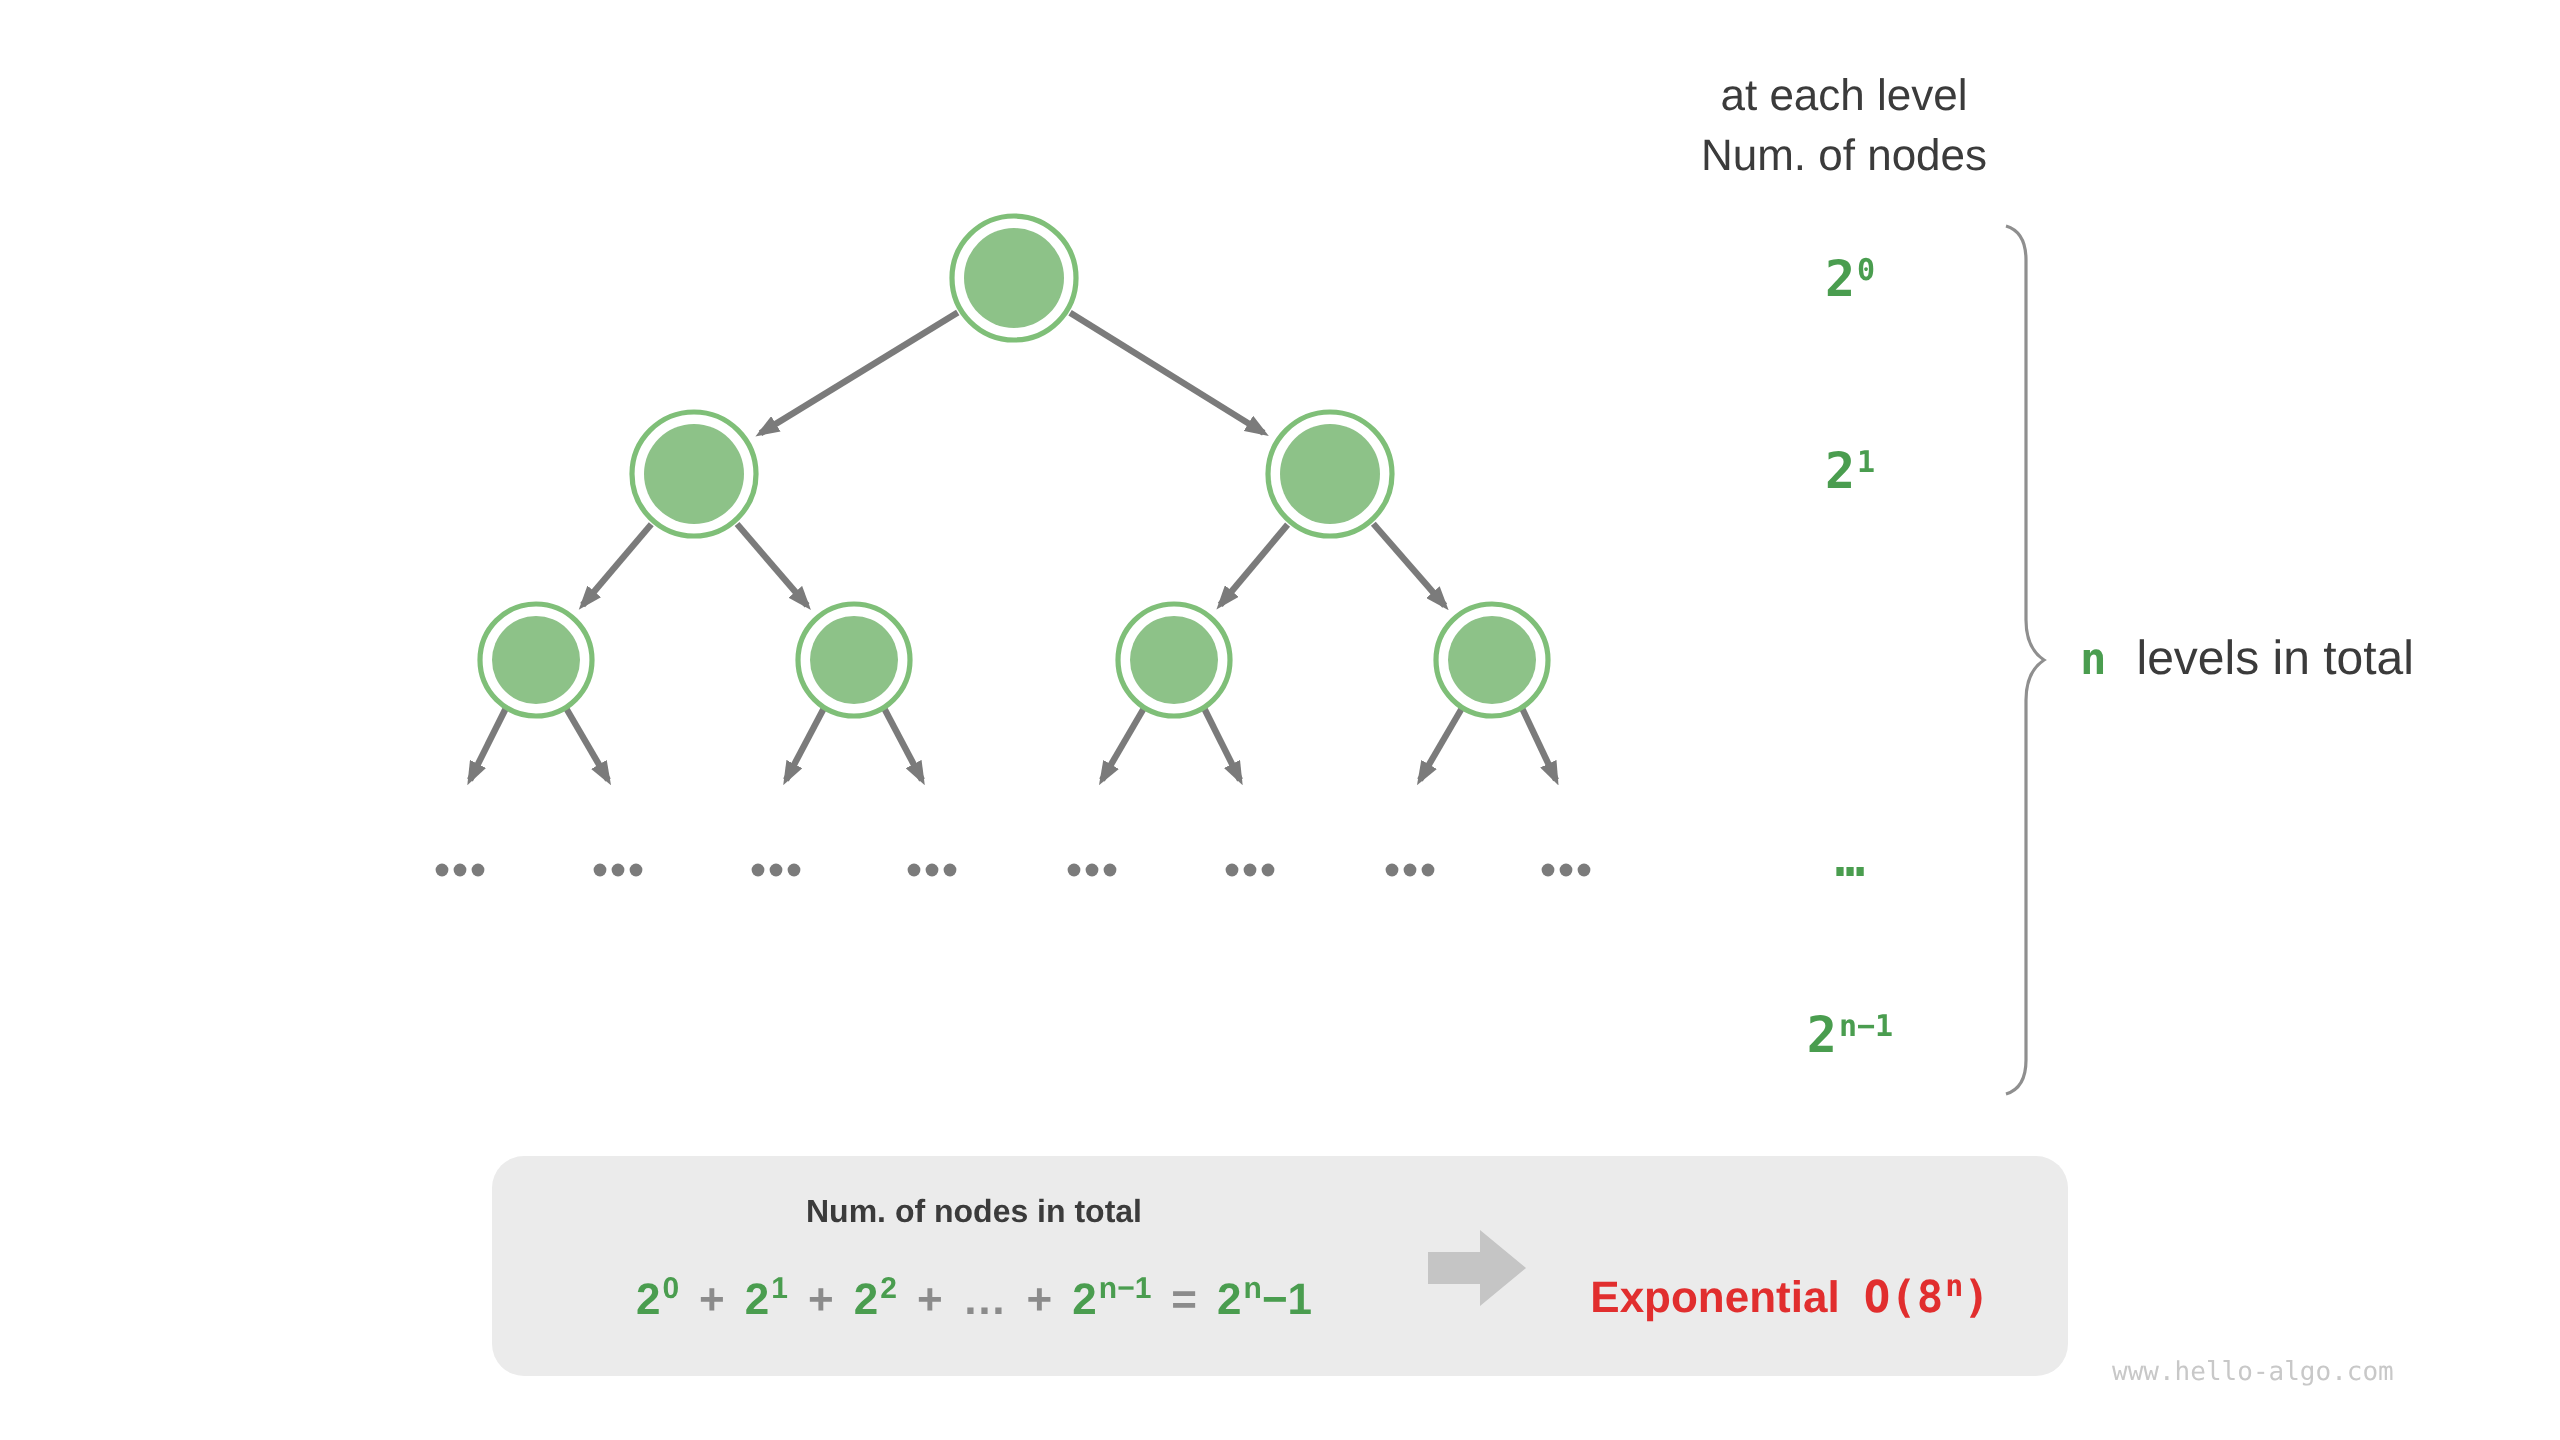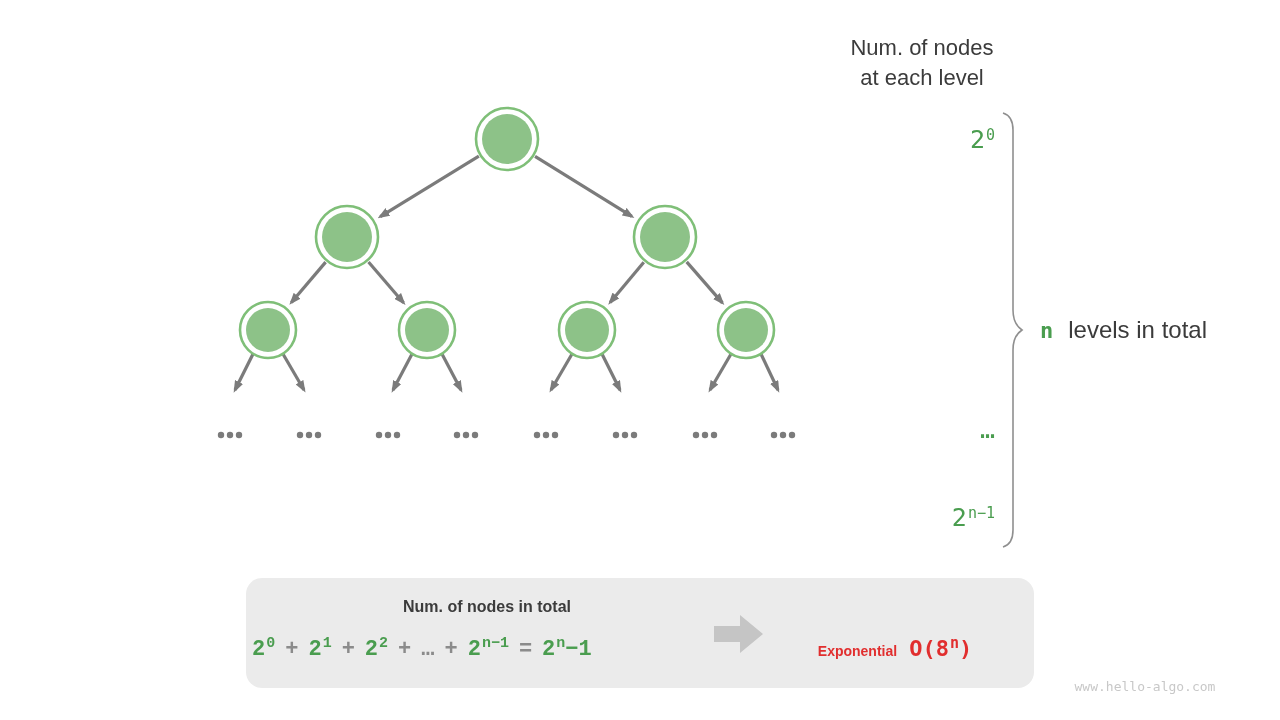--- a/index.html
+++ b/index.html
@@ -8,45 +8,45 @@
   #diagram-svg{position:absolute;left:0;top:0;width:1280px;height:720px;pointer-events:none;z-index:2;}
   .edge{stroke:var(--edge-gray,#7b7b7b);stroke-width:3.2;fill:none;}
   .node-ring{fill:#ffffff;stroke:var(--node-ring,#7fbf78);stroke-width:2.6;}
   .node-fill{fill:var(--node-fill,#8dc288);}
   .dot{fill:var(--edge-gray,#7b7b7b);}
   #brace{fill:none;stroke:var(--brace,#8f8f8f);stroke-width:1.6;}
   #block-arrow{fill:var(--block-arrow,#c5c5c5);}
 
   .hdr{position:absolute;left:822px;top:33px;width:200px;text-align:center;z-index:3;
        font-size:22px;line-height:30px;color:var(--text-dark,#3b3b3b);}
-  .lvl{position:absolute;left:855px;width:140px;text-align:right;z-index:3;
-       font-family:"DejaVu Sans Mono",monospace;font-weight:400;font-size:25px;line-height:36px;
+  .lvl{position:absolute;left:855px;width:140px;text-align:center;z-index:3;
+       font-family:"DejaVu Sans Mono",monospace;font-weight:700;font-size:25px;line-height:36px;
        color:var(--green,#4a9d4f);}
   .lvl sup,.tok sup,.bigo sup{font-size:15px;position:relative;top:-8px;vertical-align:baseline;margin-left:1px;}
 
   .note{position:absolute;left:1040px;top:316px;display:flex;align-items:baseline;gap:15px;z-index:3;}
   .note .n{font-family:"DejaVu Sans Mono",monospace;font-weight:700;font-size:22px;color:var(--green,#4a9d4f);}
   .note .t{font-size:24px;color:var(--text-dark,#3b3b3b);}
 
   .panel{position:absolute;left:246px;top:578px;width:788px;height:110px;z-index:1;
          background:var(--panel-bg,#ebebeb);border-radius:16px;}
   .p-title{position:absolute;top:598px;font-weight:700;font-size:16px;z-index:3;
            color:var(--text-dark,#3b3b3b);text-align:center;}
   .p-title.left{left:267px;width:440px;}
   .p-title.right{left:770px;width:250px;}
-  #formula{position:absolute;left:247px;top:634px;width:480px;text-align:left;z-index:3;
-           font-family:Liberation Mono, monospace;font-weight:700;font-size:22px;line-height:32px;}
+  #formula{position:absolute;left:247px;top:634px;width:480px;text-align:center;z-index:3;
+           font-family:Liberation Sans, sans-serif;font-weight:700;font-size:22px;line-height:32px;}
   .tok{margin:0 5px;}
   .tok.green{color:var(--green,#4a9d4f);}
   .tok.gray{color:var(--op-gray,#8b8b8b);}
   .complexity{position:absolute;left:770px;top:633px;width:250px;text-align:center;z-index:3;
               color:var(--red,#e12e2e);font-weight:700;line-height:32px;}
-  .complexity .word{font-size:14px;margin-right:12px;}
+  .complexity .word{font-size:22px;margin-right:12px;}
   .complexity .bigo{font-family:"DejaVu Sans Mono",monospace;font-size:22px;}
-  .watermark{position:absolute;left:1056px;top:679px;width:178px;text-align:center;z-index:3;
+  .watermark{position:absolute;left:1056px;top:679px;width:178px;text-align:left;z-index:3;
              font-family:"DejaVu Sans Mono",monospace;font-size:13px;color:var(--watermark,#c8c8c8);}
 </style>
 </head>
 <body>
 
 <div class="canvas">
 
   <div class="panel"></div>
 
   <svg id="diagram-svg" viewBox="0 0 1280 720">
@@ -107,26 +107,29 @@
         <circle cx="714" cy="435" r="3.2" class="dot"></circle>
         <circle cx="774" cy="435" r="3.2" class="dot"></circle>
         <circle cx="783" cy="435" r="3.2" class="dot"></circle>
         <circle cx="792" cy="435" r="3.2" class="dot"></circle>
       </g>
     <path id="brace" d="M 1003 113 Q 1013 116 1013 130 L 1013 310 Q 1013 324 1022 330 Q 1013 336 1013 350 L 1013 530 Q 1013 544 1003 547"></path>
     <polygon id="block-arrow" points="714,626 740,626 740,615 763,634 740,653 740,642 714,642"></polygon>
   </svg>
 
   <div class="hdr">
+    <div>at each level</div>
     <div>Num. of nodes</div>
-    <div>at each level</div>
   </div>
 
   <div class="lvl" style="top:122px">
     <span>2</span><sup>0</sup>
+  </div>
+  <div class="lvl" style="top:218px">
+    <span>2</span><sup>1</sup>
   </div>
   <div class="lvl" style="top:412px">
     <span>…</span>
   </div>
   <div class="lvl" style="top:500px">
     <span>2</span><sup>n−1</sup>
   </div>
 
   <div class="note">
     <span class="n">n</span>

